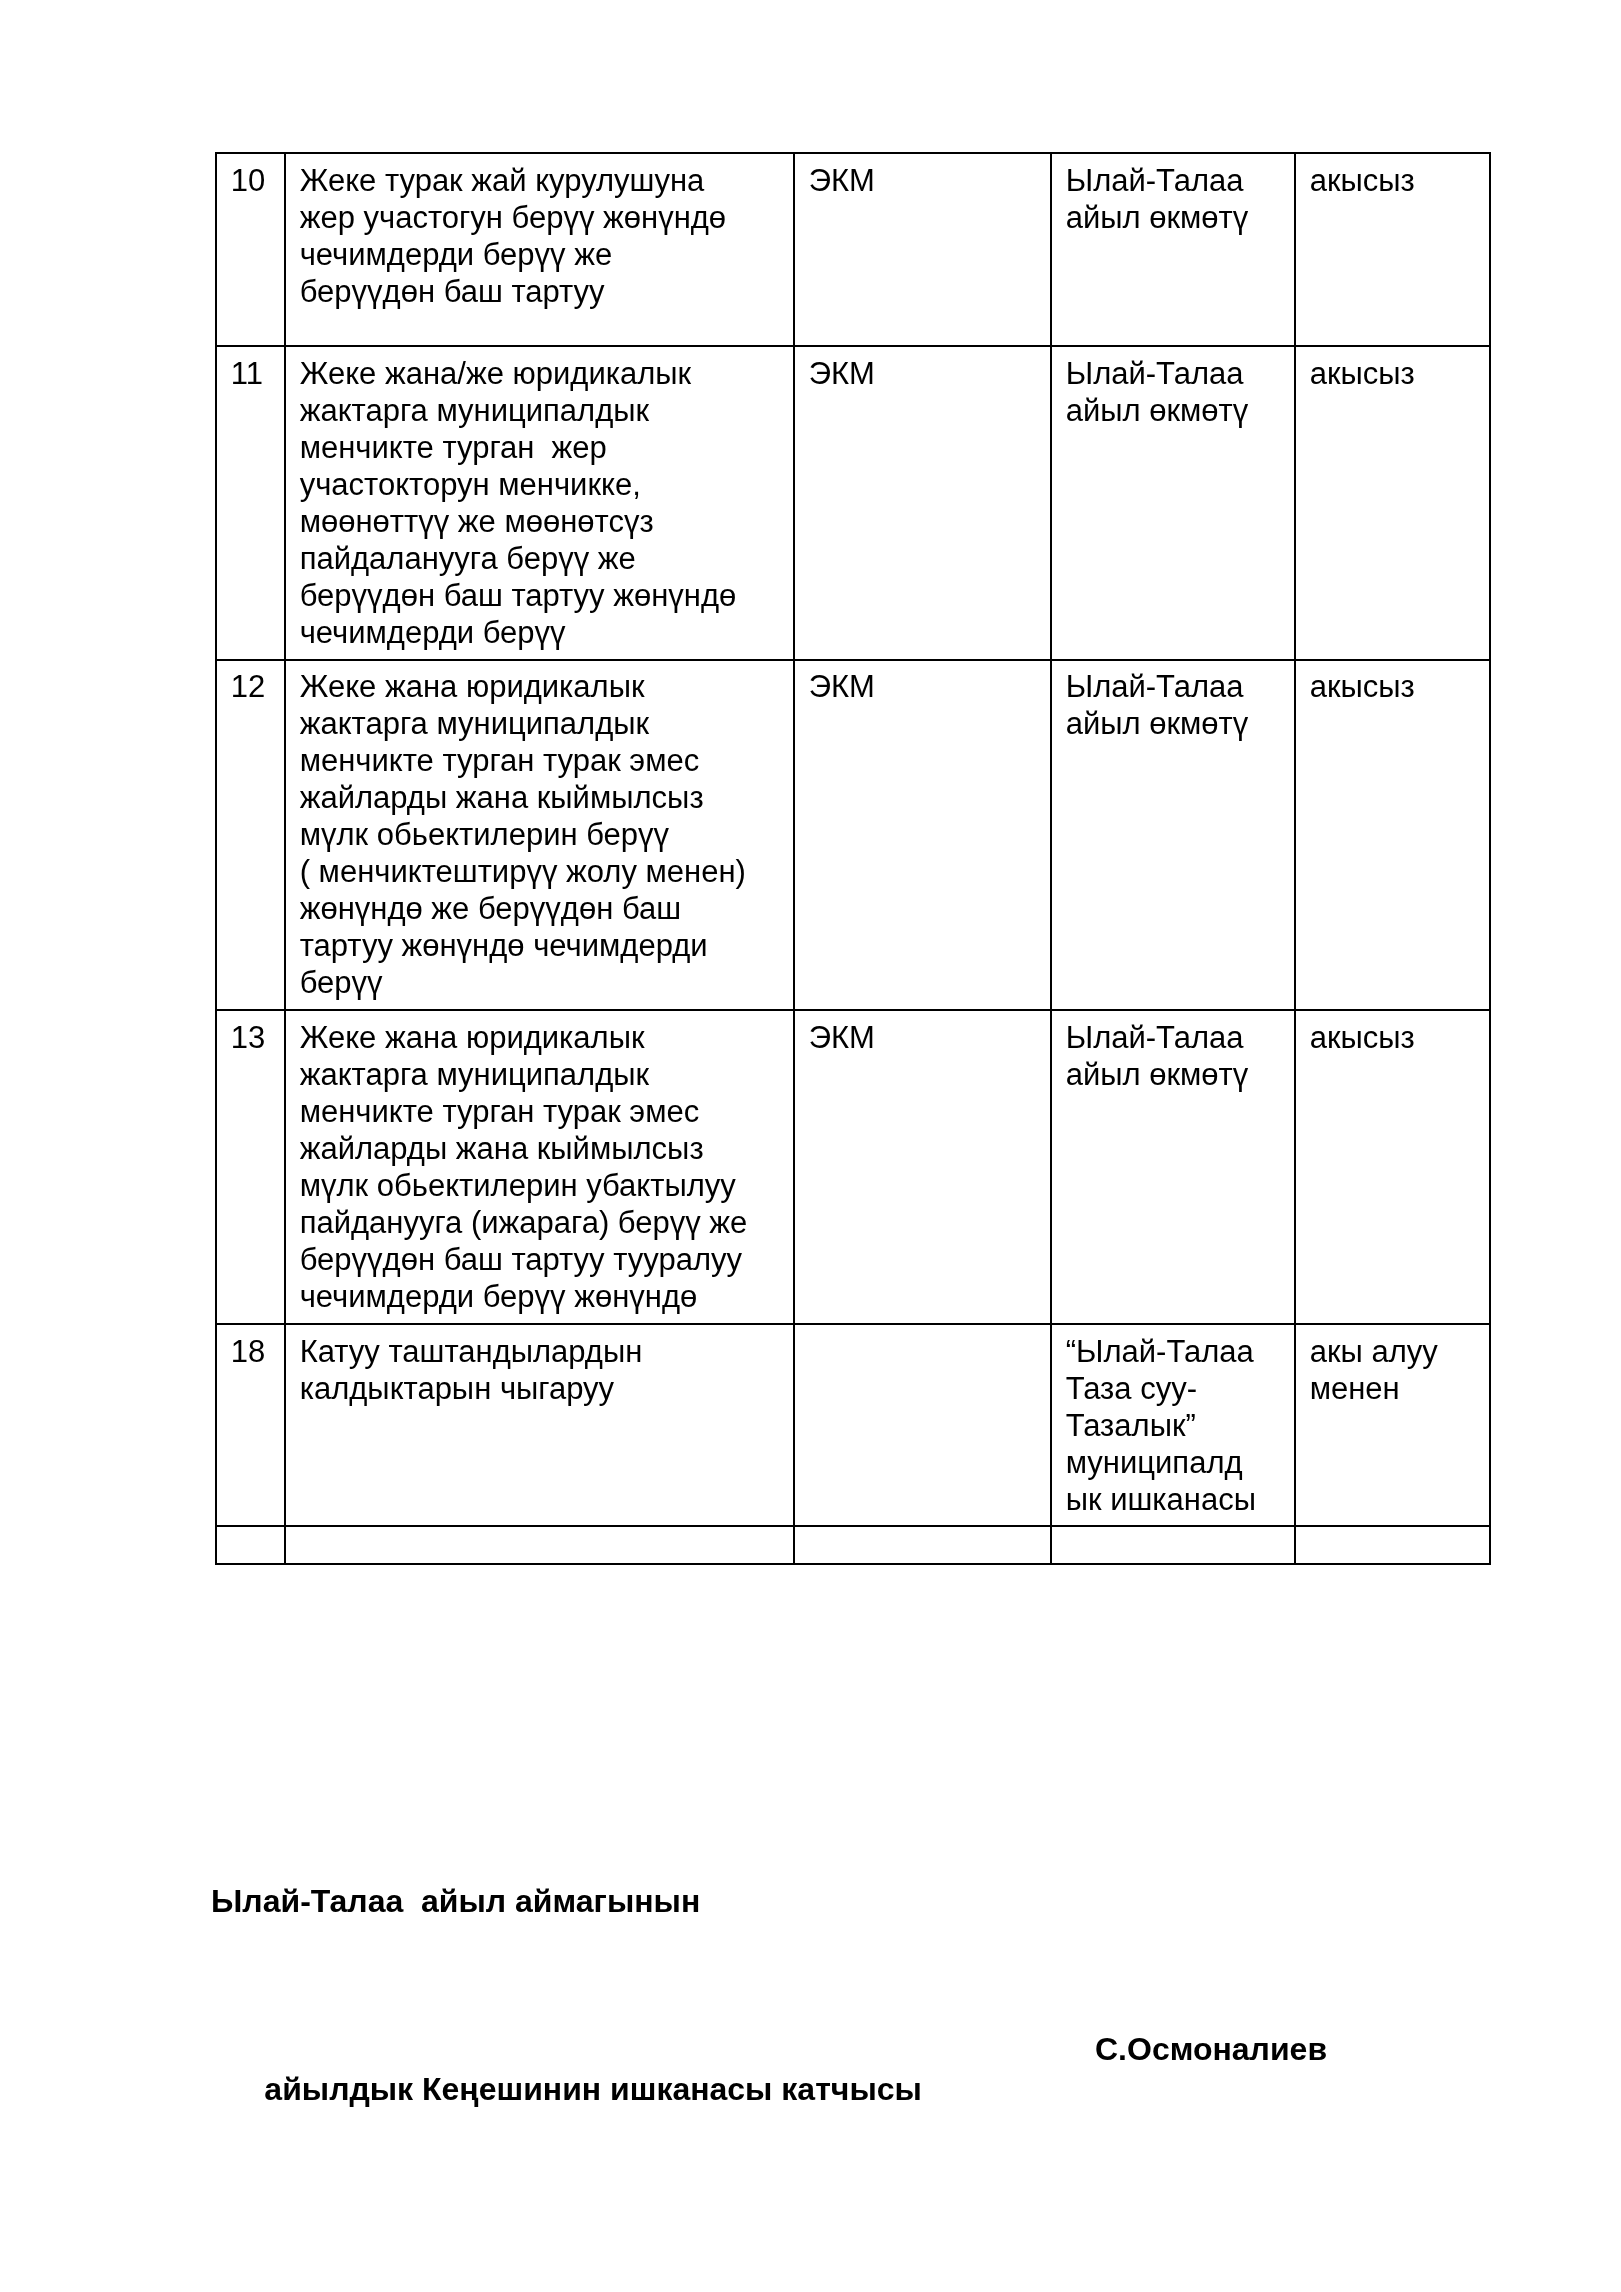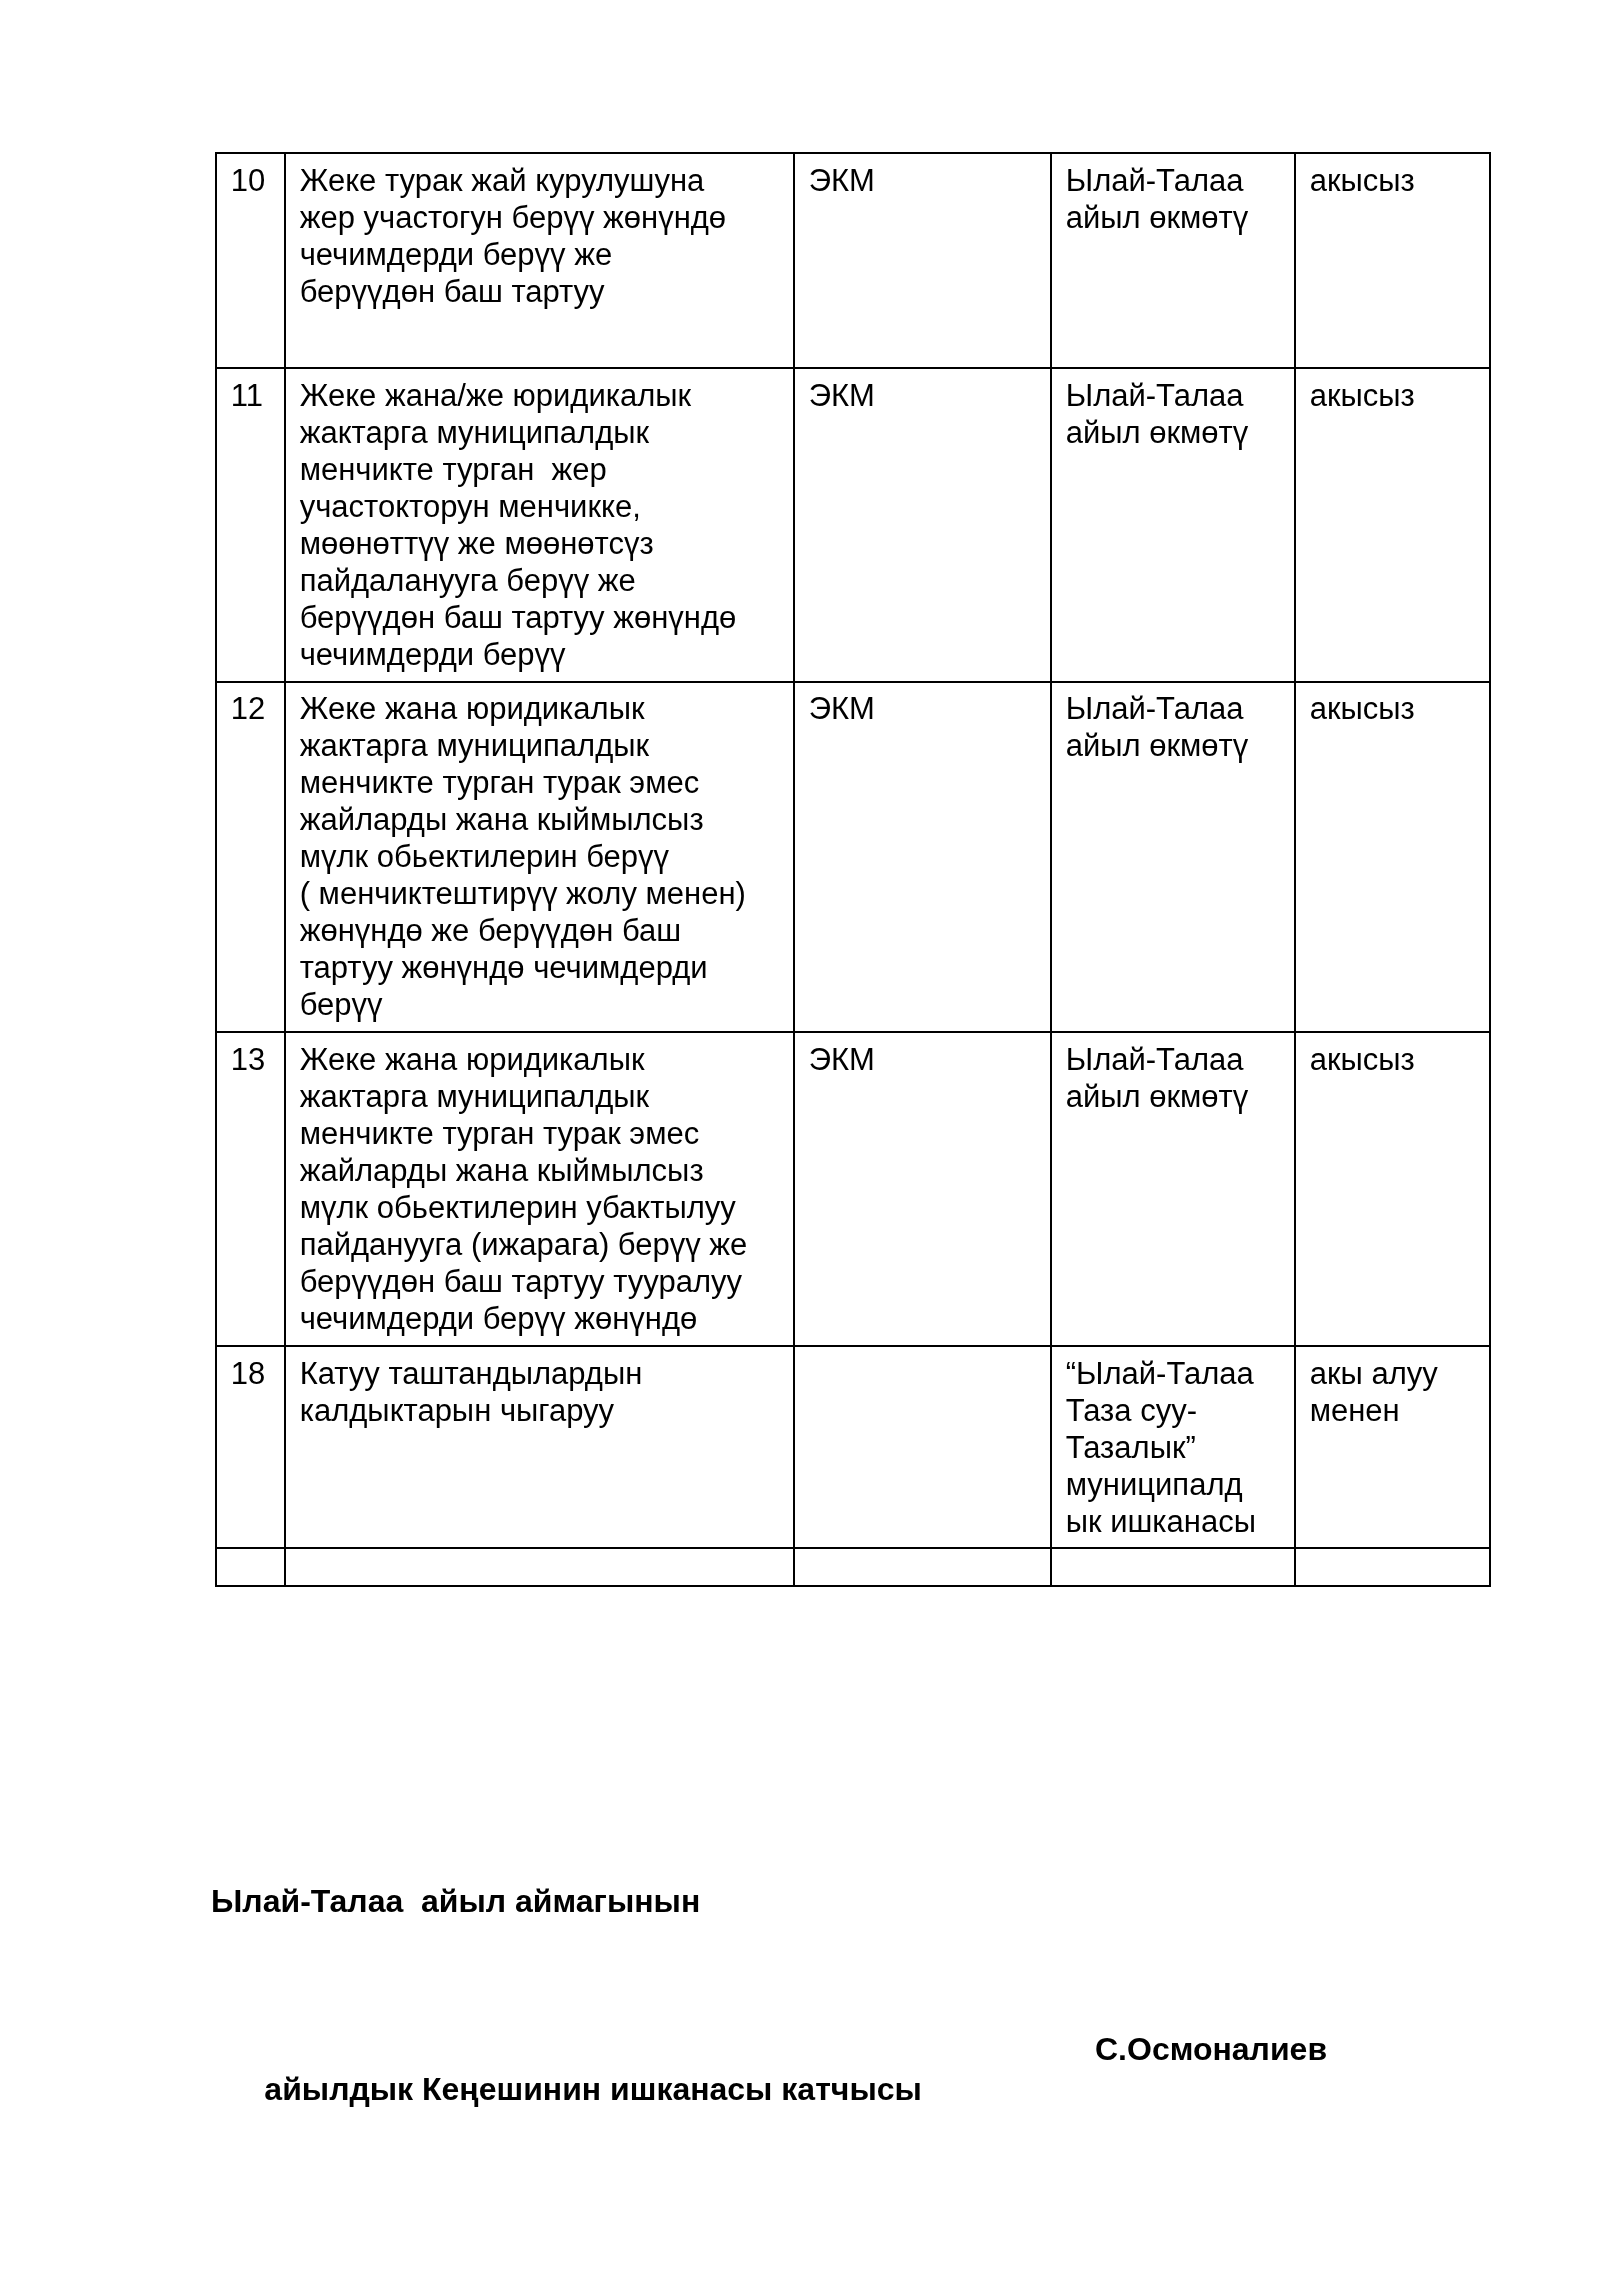--- a/index.html
+++ b/index.html
@@ -63,21 +63,21 @@
 
   <table class="services">
     <colgroup>
       <col style="width:69px">
       <col style="width:509px">
       <col style="width:257px">
       <col style="width:244px">
       <col style="width:195px">
     </colgroup>
     <tbody>
-      <tr style="height:215px">
+      <tr style="height:193px">
         <td class="c-num">10</td>
         <td class="c-desc">Жеке турак жай курулушуна
 жер участогун берүү жөнүндө
 чечимдерди берүү же
 берүүдөн баш тартуу</td>
         <td class="c-type">ЭКМ</td>
         <td class="c-prov">Ылай-Талаа
 айыл өкмөтү</td>
         <td class="c-fee">акысыз</td>
       </tr>

